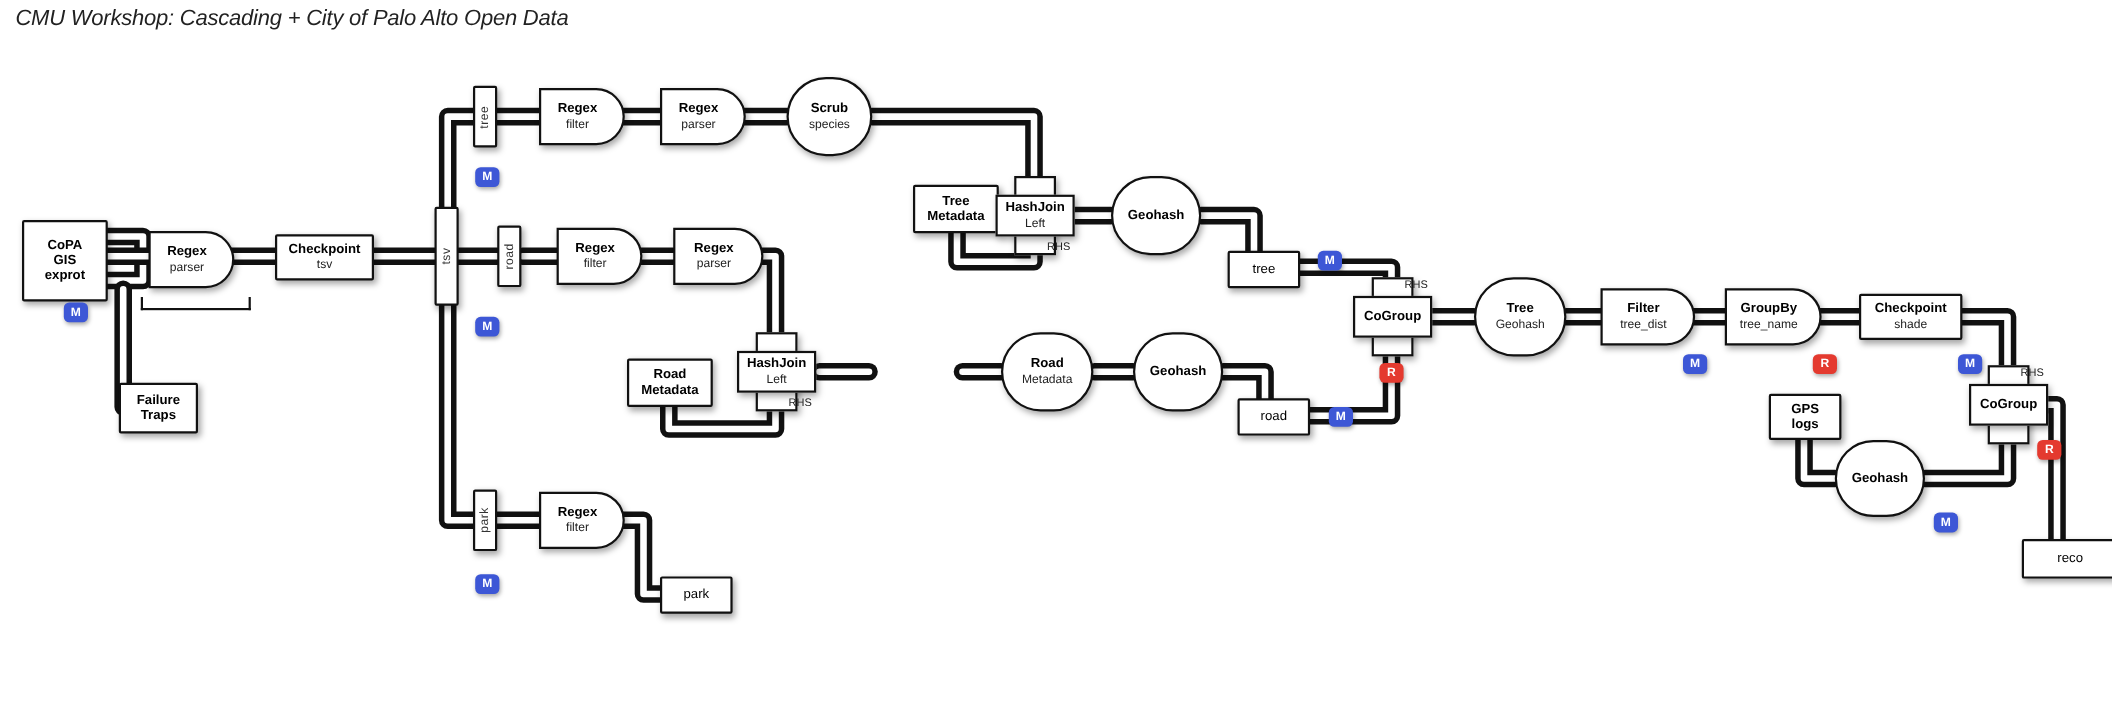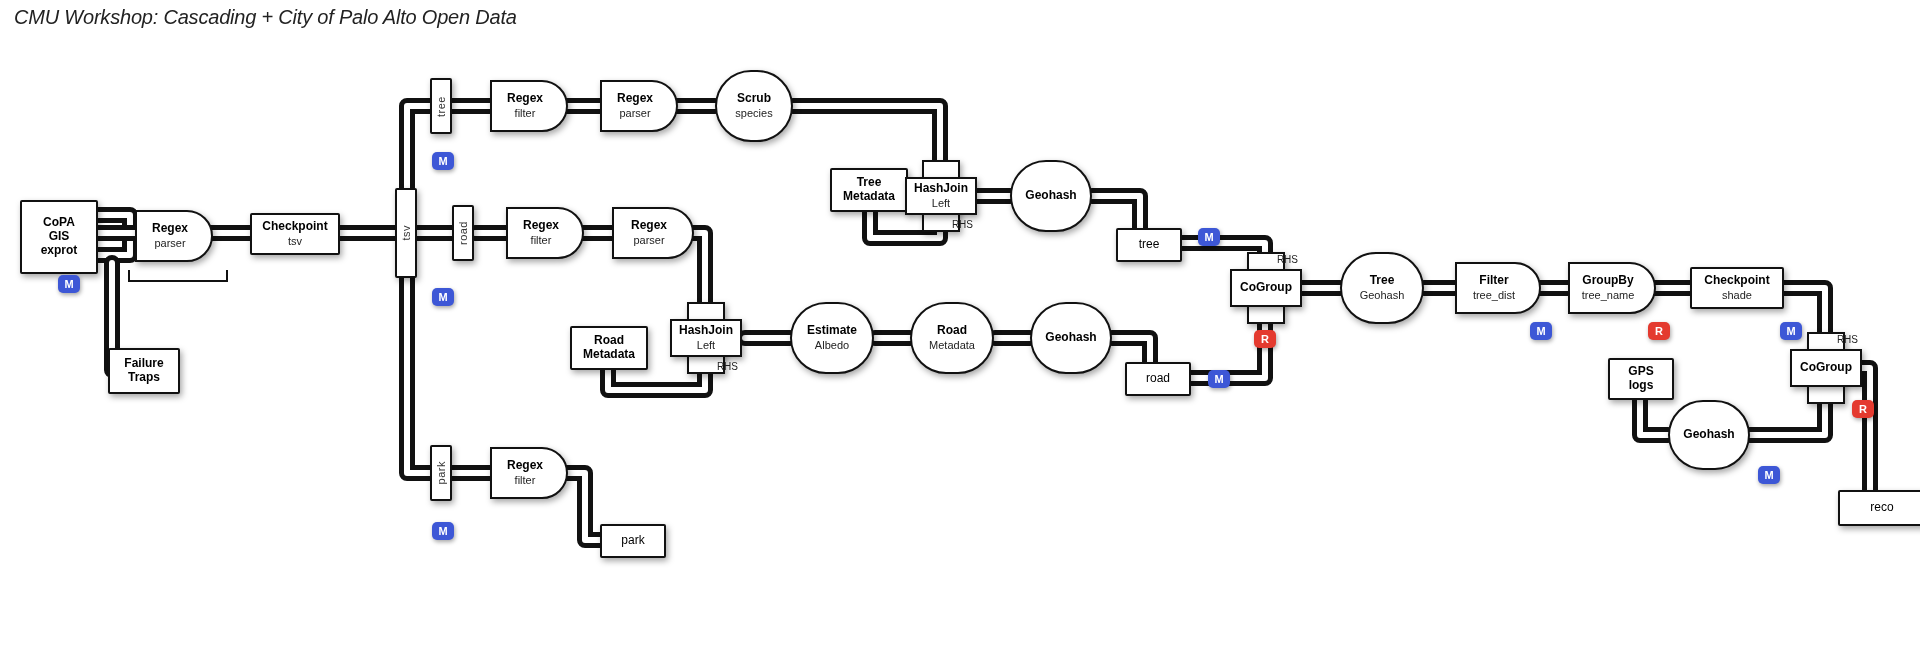--- a/index.html
+++ b/index.html
@@ -354,24 +354,20 @@
       <div class="arm-v"></div>
       <div class="arm-h"></div>
       <div class="label">
         <div class="t1">HashJoin</div>
         <div class="t2">Left</div>
       </div>
       <div class="rhs-tag">RHS</div>
     </div>
   </div>
 
-  <div class="node circle" style="left:790px; top:302px; width:84px; height:72px;">
-    <div class="t1">Estimate</div>
-    <div class="t2">Albedo</div>
-  </div>
   <div class="node circle" style="left:910px; top:302px; width:84px; height:72px;">
     <div class="t1">Road</div>
     <div class="t2">Metadata</div>
   </div>
   <div class="node circle" style="left:1030px; top:302px; width:82px; height:72px;">
     <div class="t1">Geohash</div>
   </div>
 
   <div class="node rect" style="left:1125px; top:362px; width:66px; height:34px;">
     <div class="t1" style="font-weight:400">road</div>

